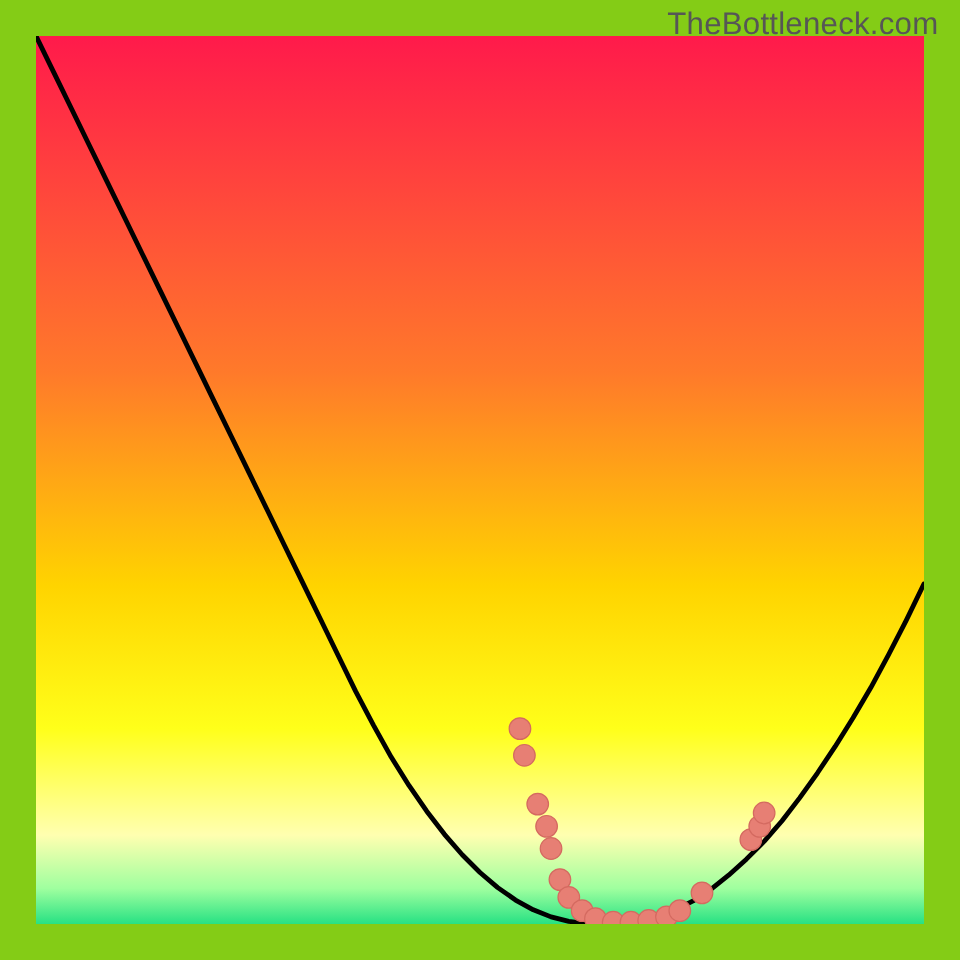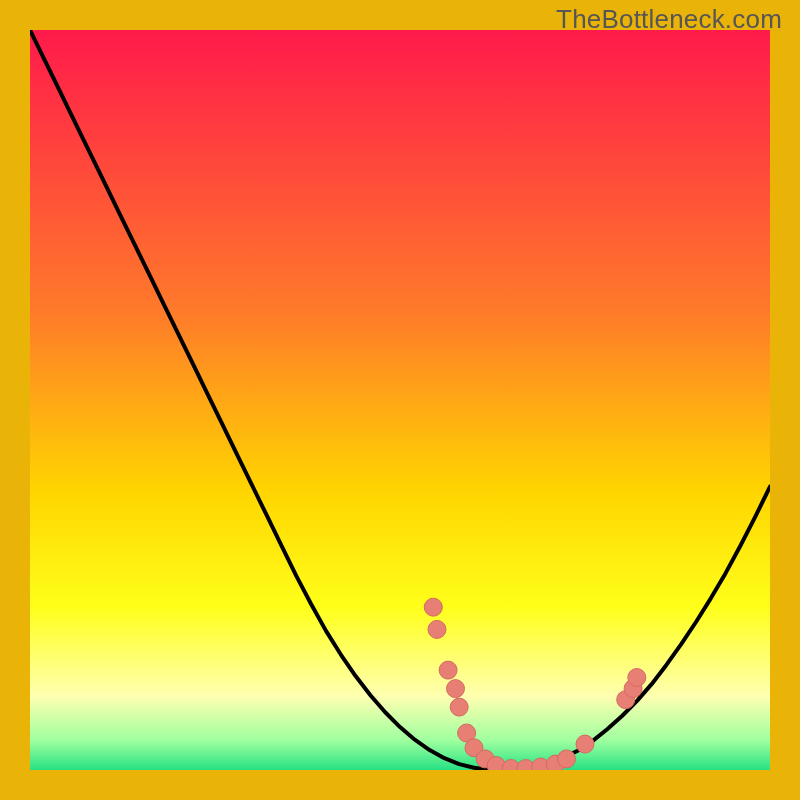--- a/index.html
+++ b/index.html
@@ -1,21 +1,21 @@
 <!DOCTYPE html>
 <html><head>
 <meta charset="utf-8">
 <style>
   * { margin: 0; padding: 0; box-sizing: border-box; }
   html, body { width: 800px; height: 800px; overflow: hidden; background: #fff; }
   .container {
     position: relative;
     width: 800px;
     height: 800px;
-    background: #eab308;
+    background: #84cc16;
   }
   .watermark {
     position: absolute;
     top: 4px;
     right: 18px;
     font-family: Arial, Helvetica, sans-serif;
     font-size: 26px;
     color: #565656;
     font-weight: 500;
     letter-spacing: 0.2px;

